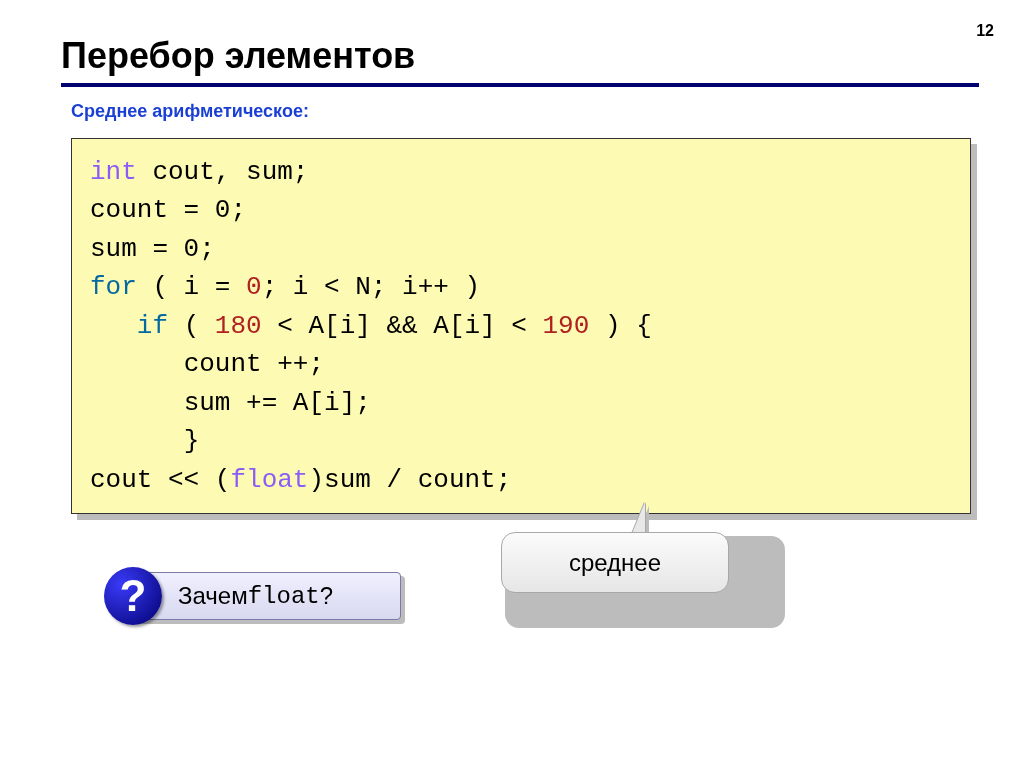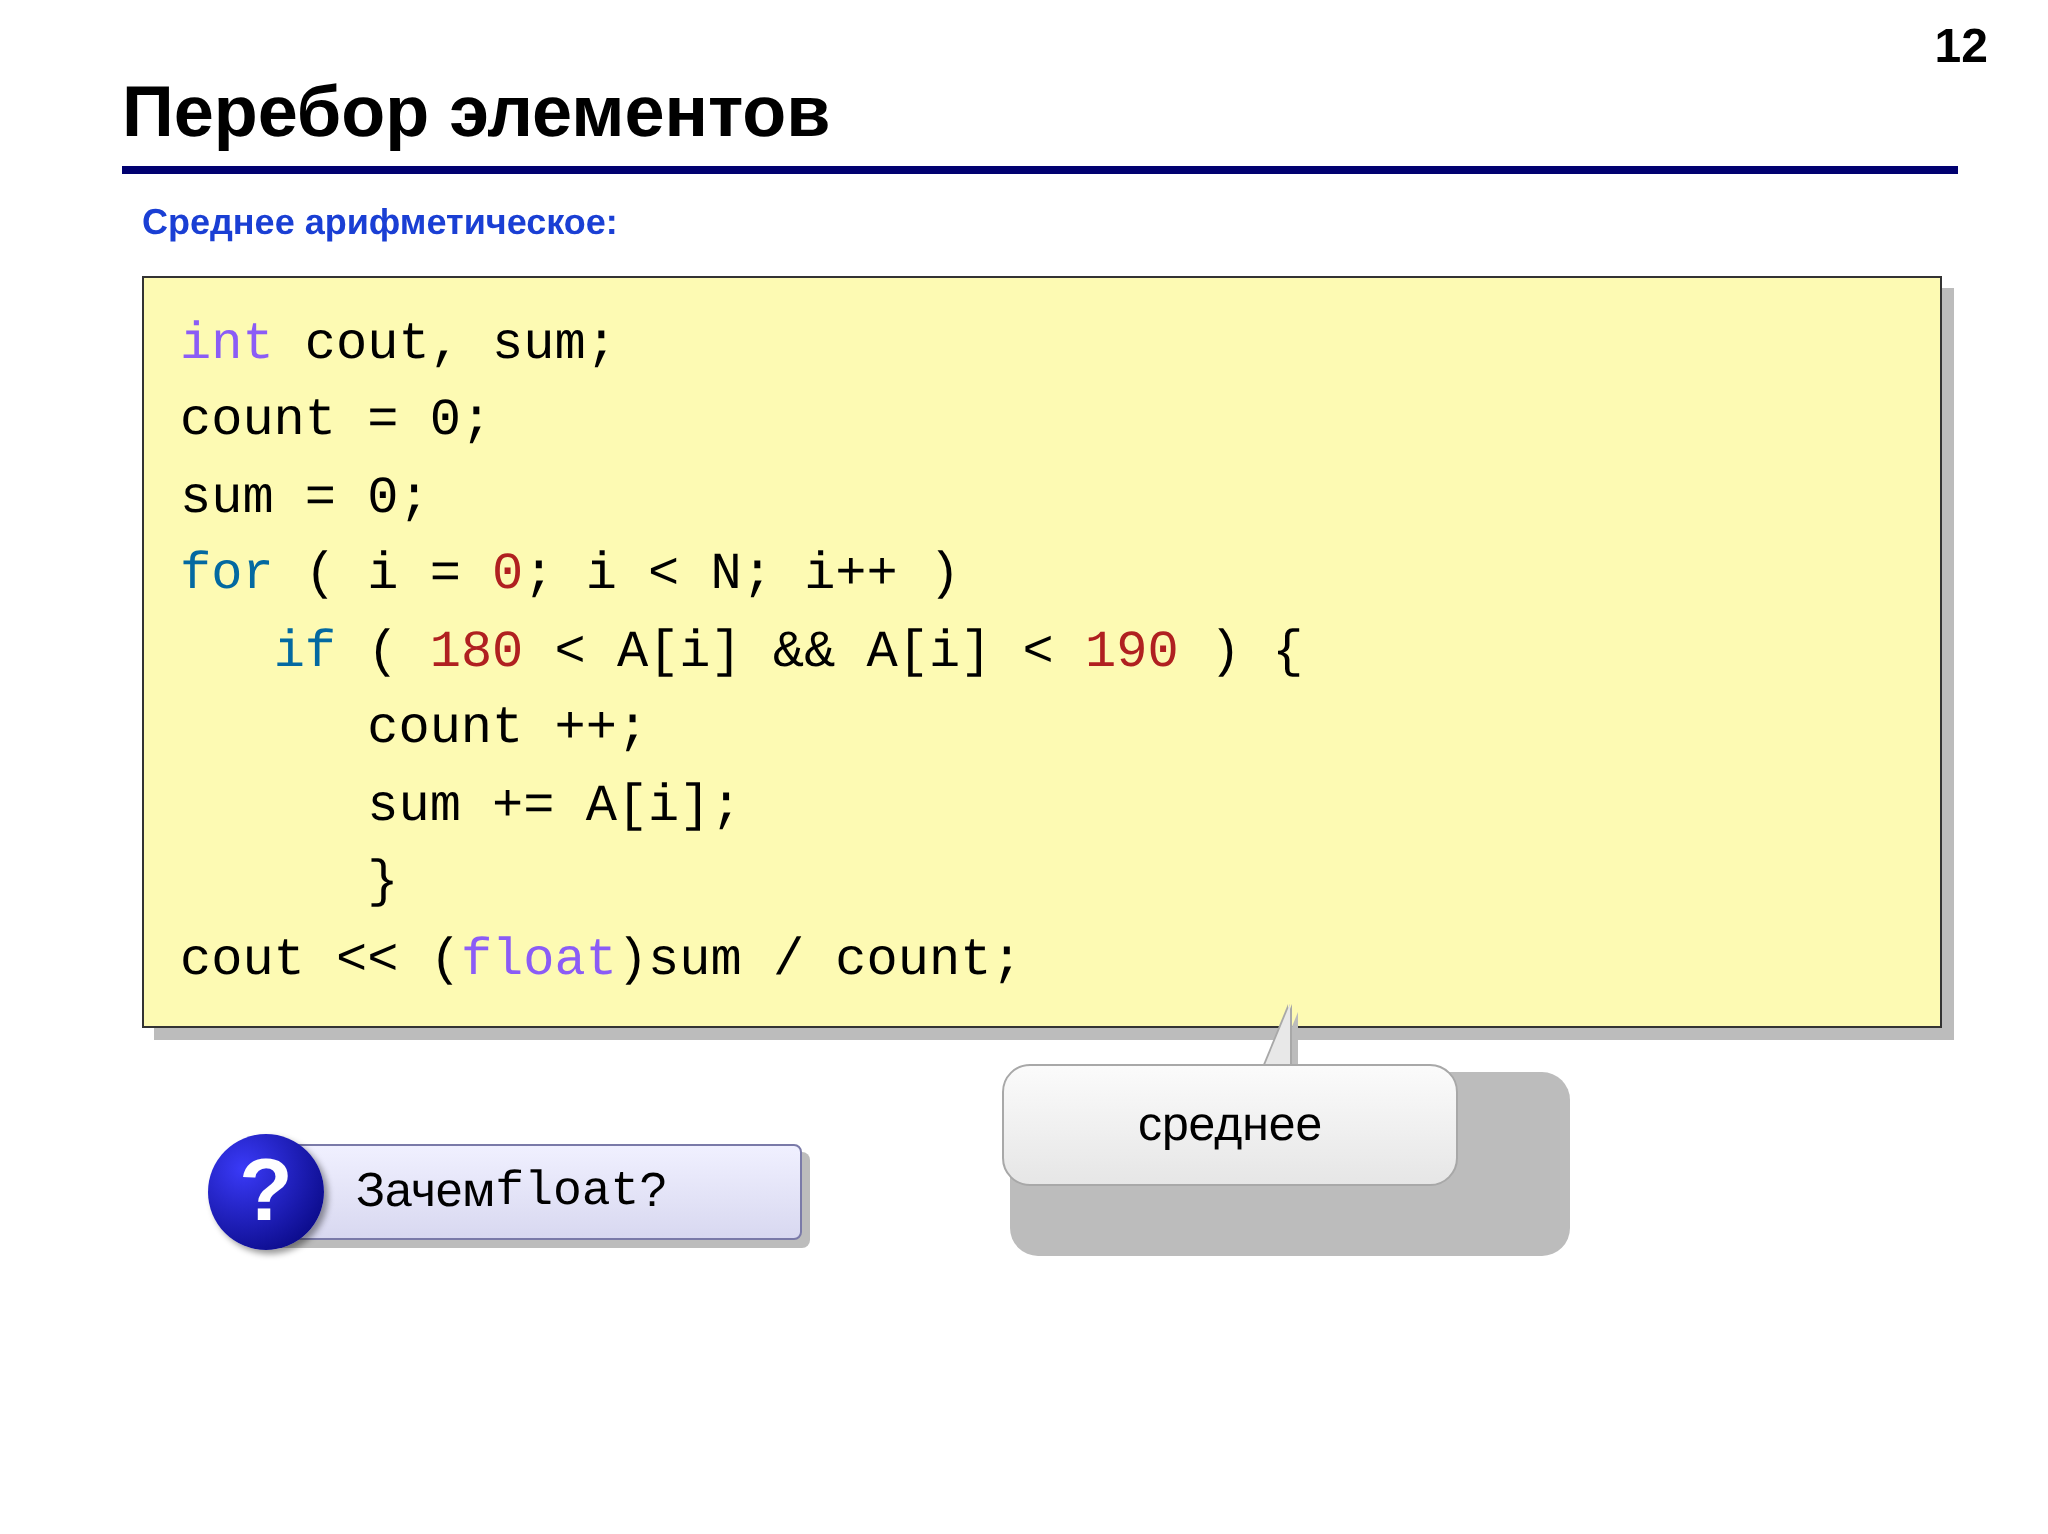--- a/index.html
+++ b/index.html
@@ -6,23 +6,23 @@
   body {
     width: 1024px;
     height: 767px;
     background: #fff;
     font-family: Arial, Helvetica, sans-serif;
     position: relative;
     overflow: hidden;
   }
   .page-number {
     position: absolute;
-    top: 10px;
+    top: 22px;
     right: 30px;
-    font-size: 24px;
+    font-size: 16px;
     font-weight: bold;
     color: #000;
   }
   .content {
     padding: 35px 45px 0 45px;
     margin-left: 16px;
   }
   .title {
     font-size: 36px;
     font-weight: bold;

